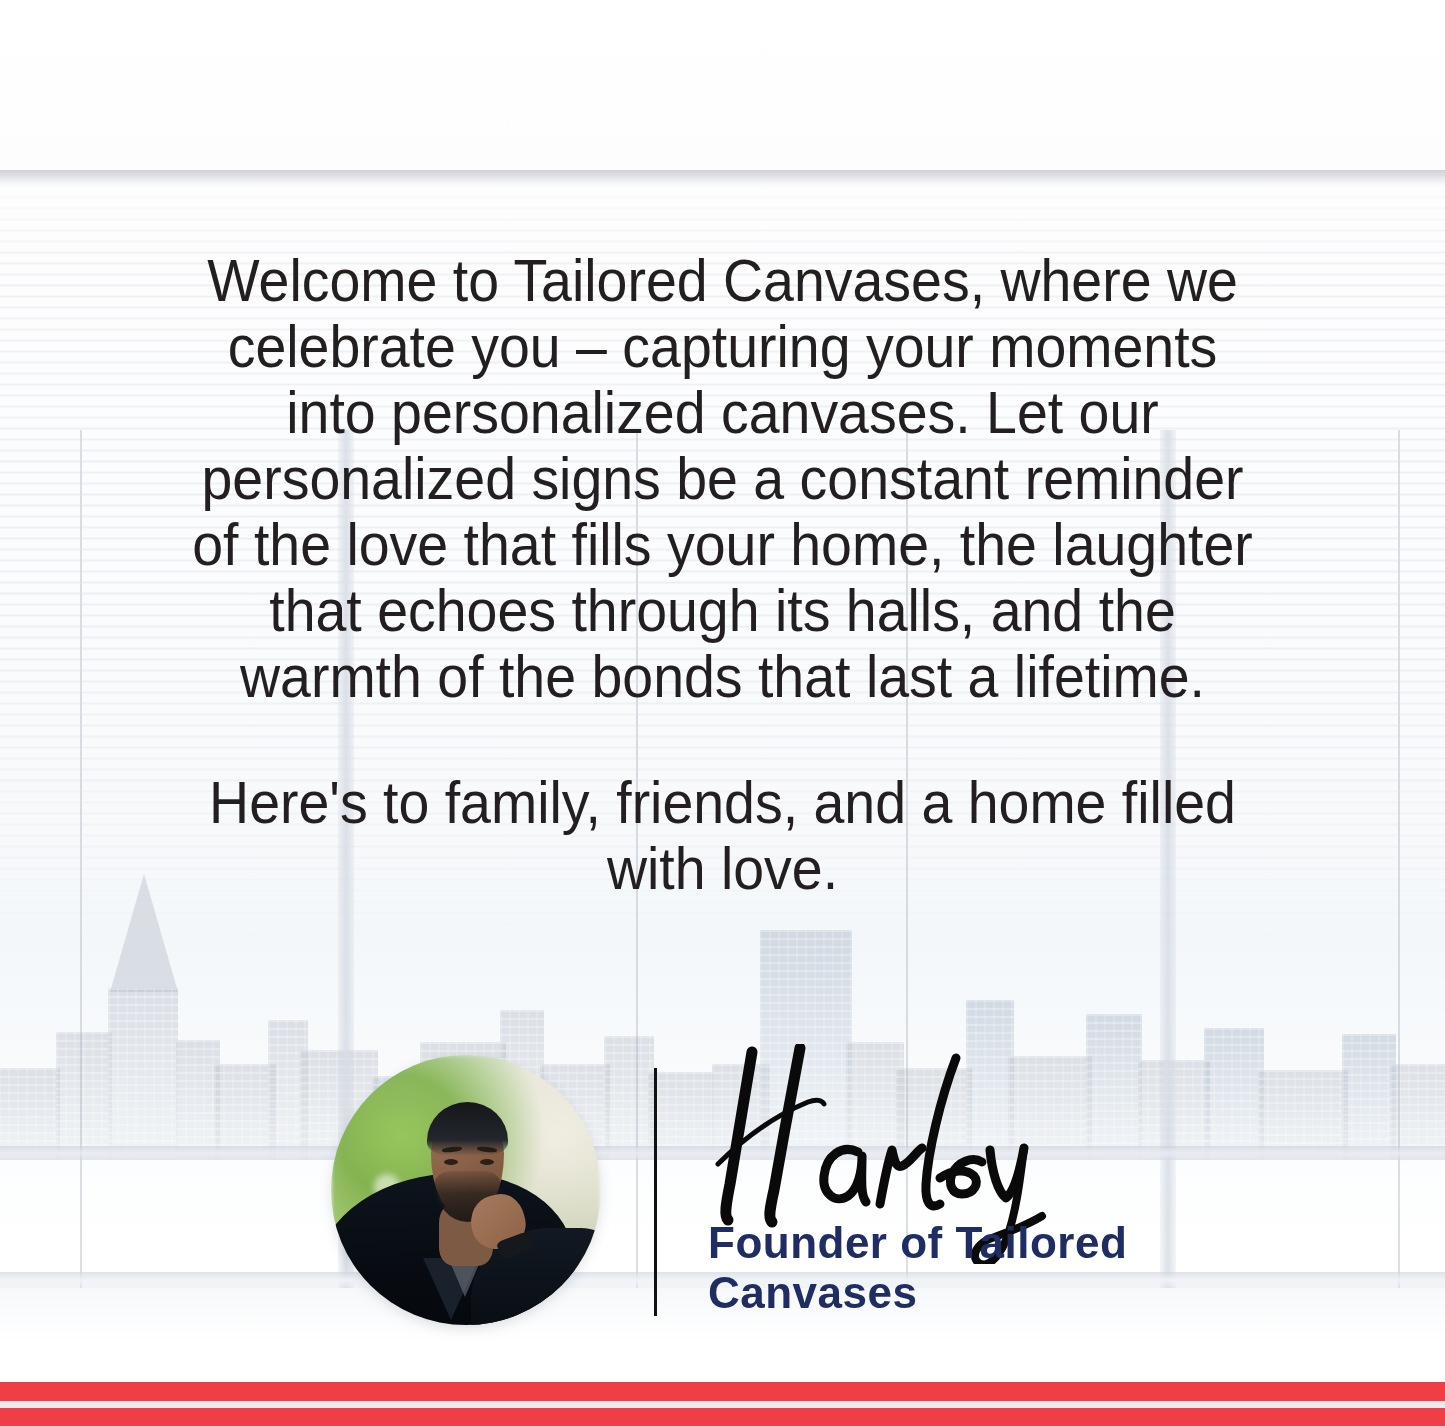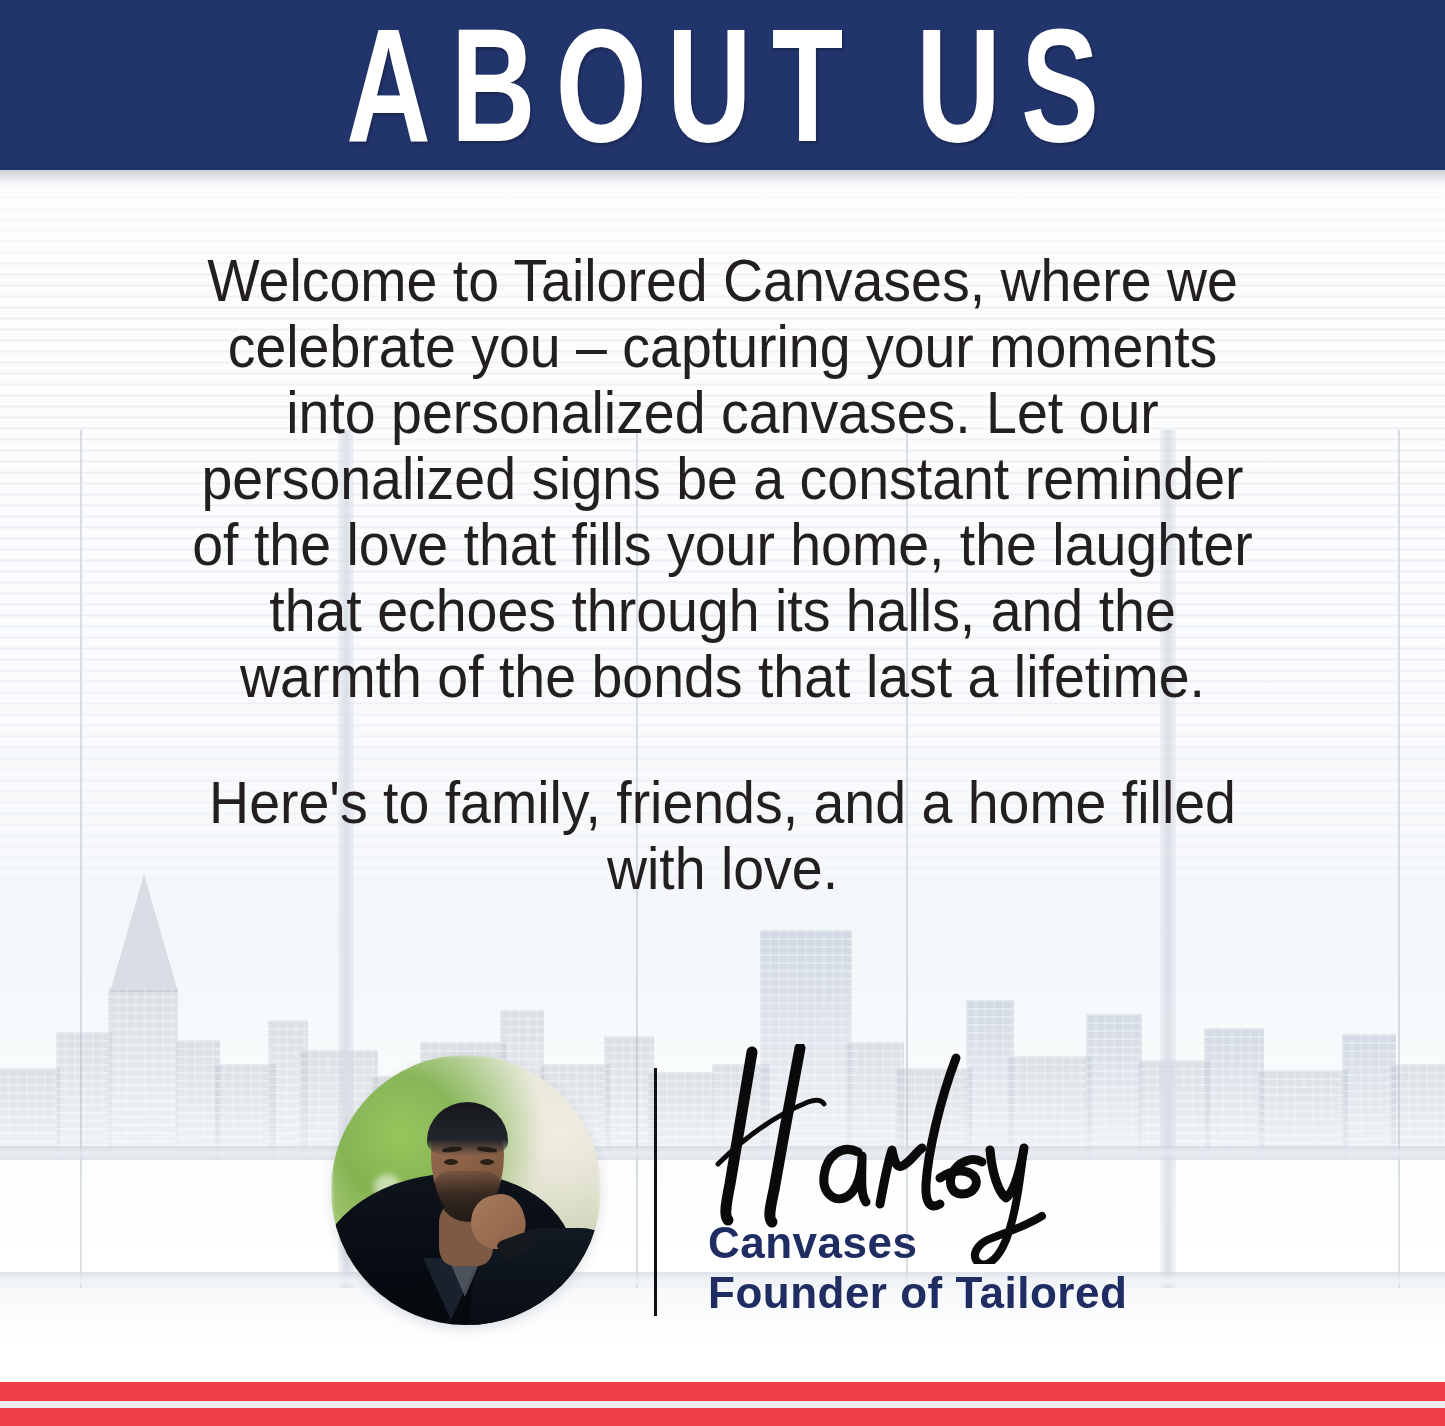--- a/index.html
+++ b/index.html
@@ -496,23 +496,20 @@
       <div class="mullion thick" style="left:1160px; width:16px;"></div>
       <div class="mullion" style="left:1398px; width:2px;"></div>
     </div>
 
     <div class="bg-rail"></div>
     <div class="bg-rail2"></div>
     <div class="bg-floor"></div>
     <div class="bg-blinds"></div>
   </div>
 
-  <div class="header">
-    <div class="header-title">ABOUT US</div>
-  </div>
   <div class="header-shadow"></div>
 
   <div class="copy">
     <p>Welcome to Tailored Canvases, where we celebrate you – capturing your moments into personalized canvases. Let our personalized signs be a constant reminder of the love that fills your home, the laughter that echoes through its halls, and the warmth of the bonds that last a lifetime.</p>
     <div class="gap"></div>
     <p>Here's to family, friends, and a home filled with love.</p>
   </div>
 
   <div class="sign-block">
 
@@ -560,22 +557,22 @@
                    C268 118, 282 112, 292 118" stroke-width="9"></path>
 
           <path d="M300 106 C302 128, 308 148, 316 154 C324 148, 330 126, 334 104" stroke-width="9"></path>
           <path d="M334 104 C330 136, 326 170, 316 196 C306 220, 292 226, 286 216 C282 208, 290 198, 302 194
                    C318 188, 336 182, 352 172" stroke-width="8"></path>
         </g>
       </svg>
       <div class="sig-fallback">Harley</div>
 
       <div class="sig-role">
+        <div>Founder of Tailored</div>
         <div>Canvases</div>
-        <div>Founder of Tailored</div>
       </div>
     </div>
   </div>
 
   <div class="stripe stripe-top"></div>
   <div class="stripe-gap"></div>
   <div class="stripe stripe-bottom"></div>
 
 </div>
 

